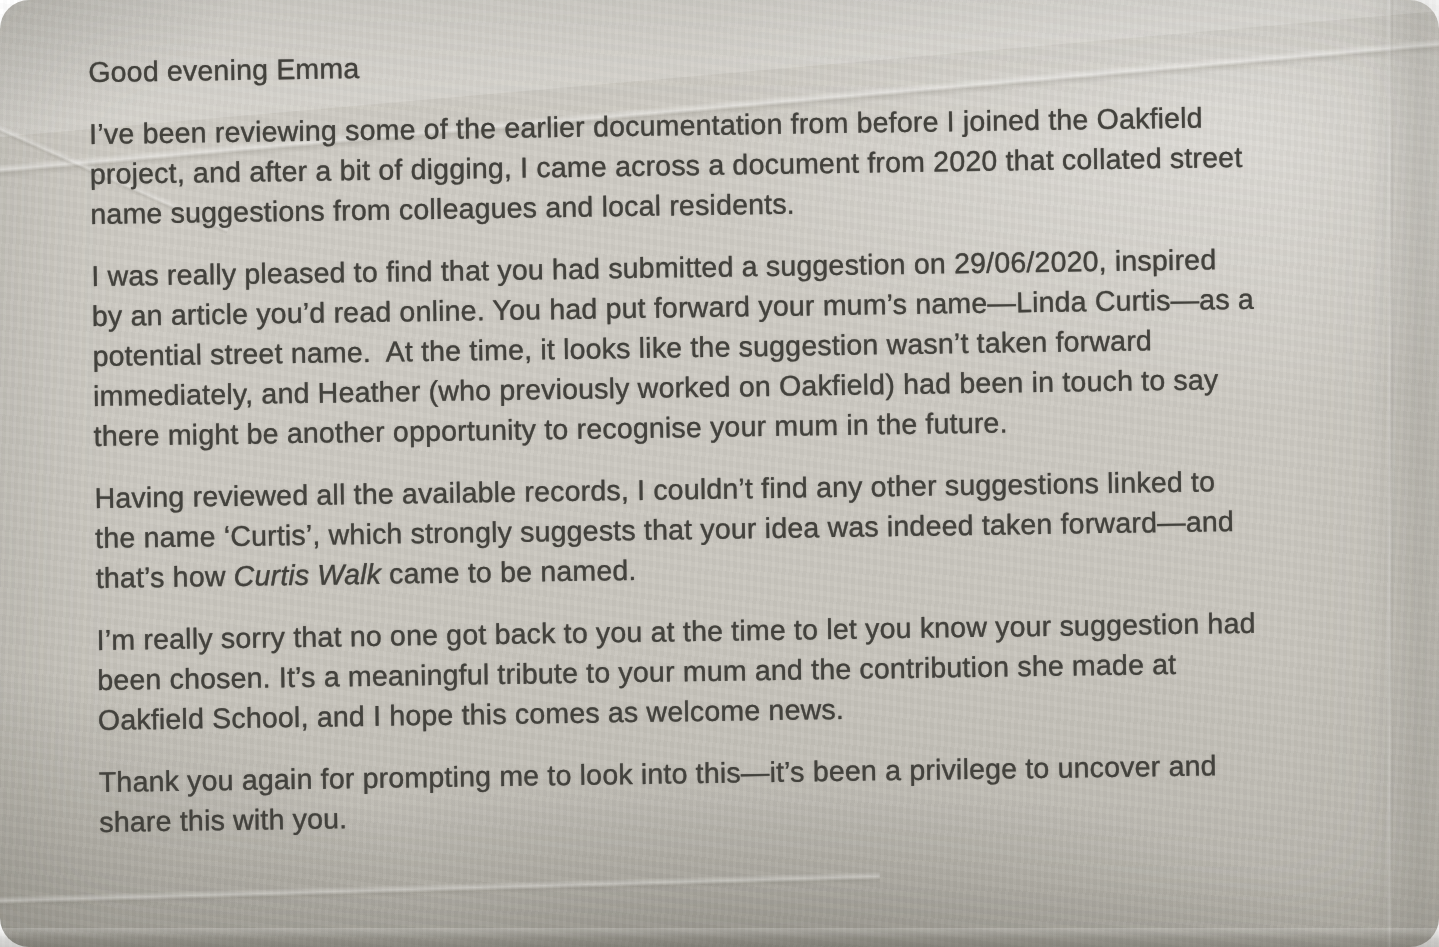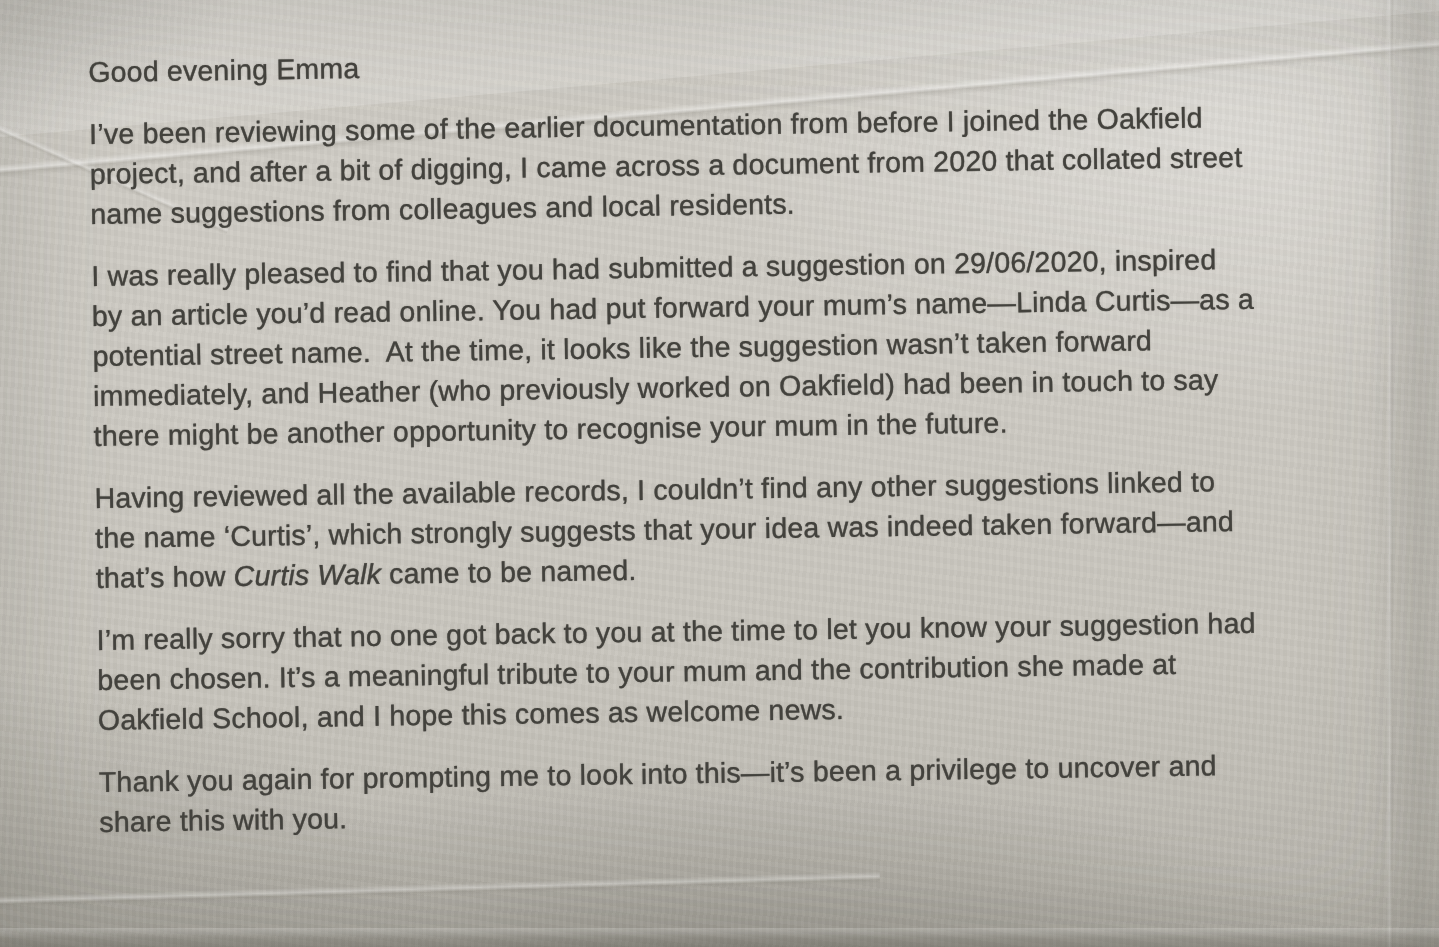--- a/index.html
+++ b/index.html
@@ -16,20 +16,21 @@
     position: relative;
     width: 1439px;
     height: 947px;
     background:
       radial-gradient(ellipse 900px 500px at 85% 12%, rgba(255,255,255,0.30), rgba(255,255,255,0) 60%),
       radial-gradient(ellipse 700px 500px at 0% 105%, rgba(82,80,72,0.28), rgba(82,80,72,0) 65%),
       radial-gradient(ellipse 900px 300px at 50% 103%, rgba(92,90,82,0.30), rgba(92,90,82,0) 70%),
       radial-gradient(ellipse 420px 260px at -3% -4%, rgba(95,93,86,0.30), rgba(95,93,86,0) 70%),
       linear-gradient(178deg, #d0cdc6 0%, #cecbc4 40%, #c8c5bd 70%, #bcb9b1 92%, #b0ada5 100%);
     box-shadow: inset 0 0 140px rgba(88,86,78,0.22);
+    border-radius: 29px;
   }
 
   
   .grain {
     position: absolute; inset: 0;
     background:
       repeating-linear-gradient(92deg, rgba(255,255,255,0.025) 0 3px, rgba(0,0,0,0.018) 3px 7px),
       repeating-linear-gradient(8deg, rgba(255,255,255,0.02) 0 5px, rgba(0,0,0,0.015) 5px 11px);
     pointer-events: none;
   }

